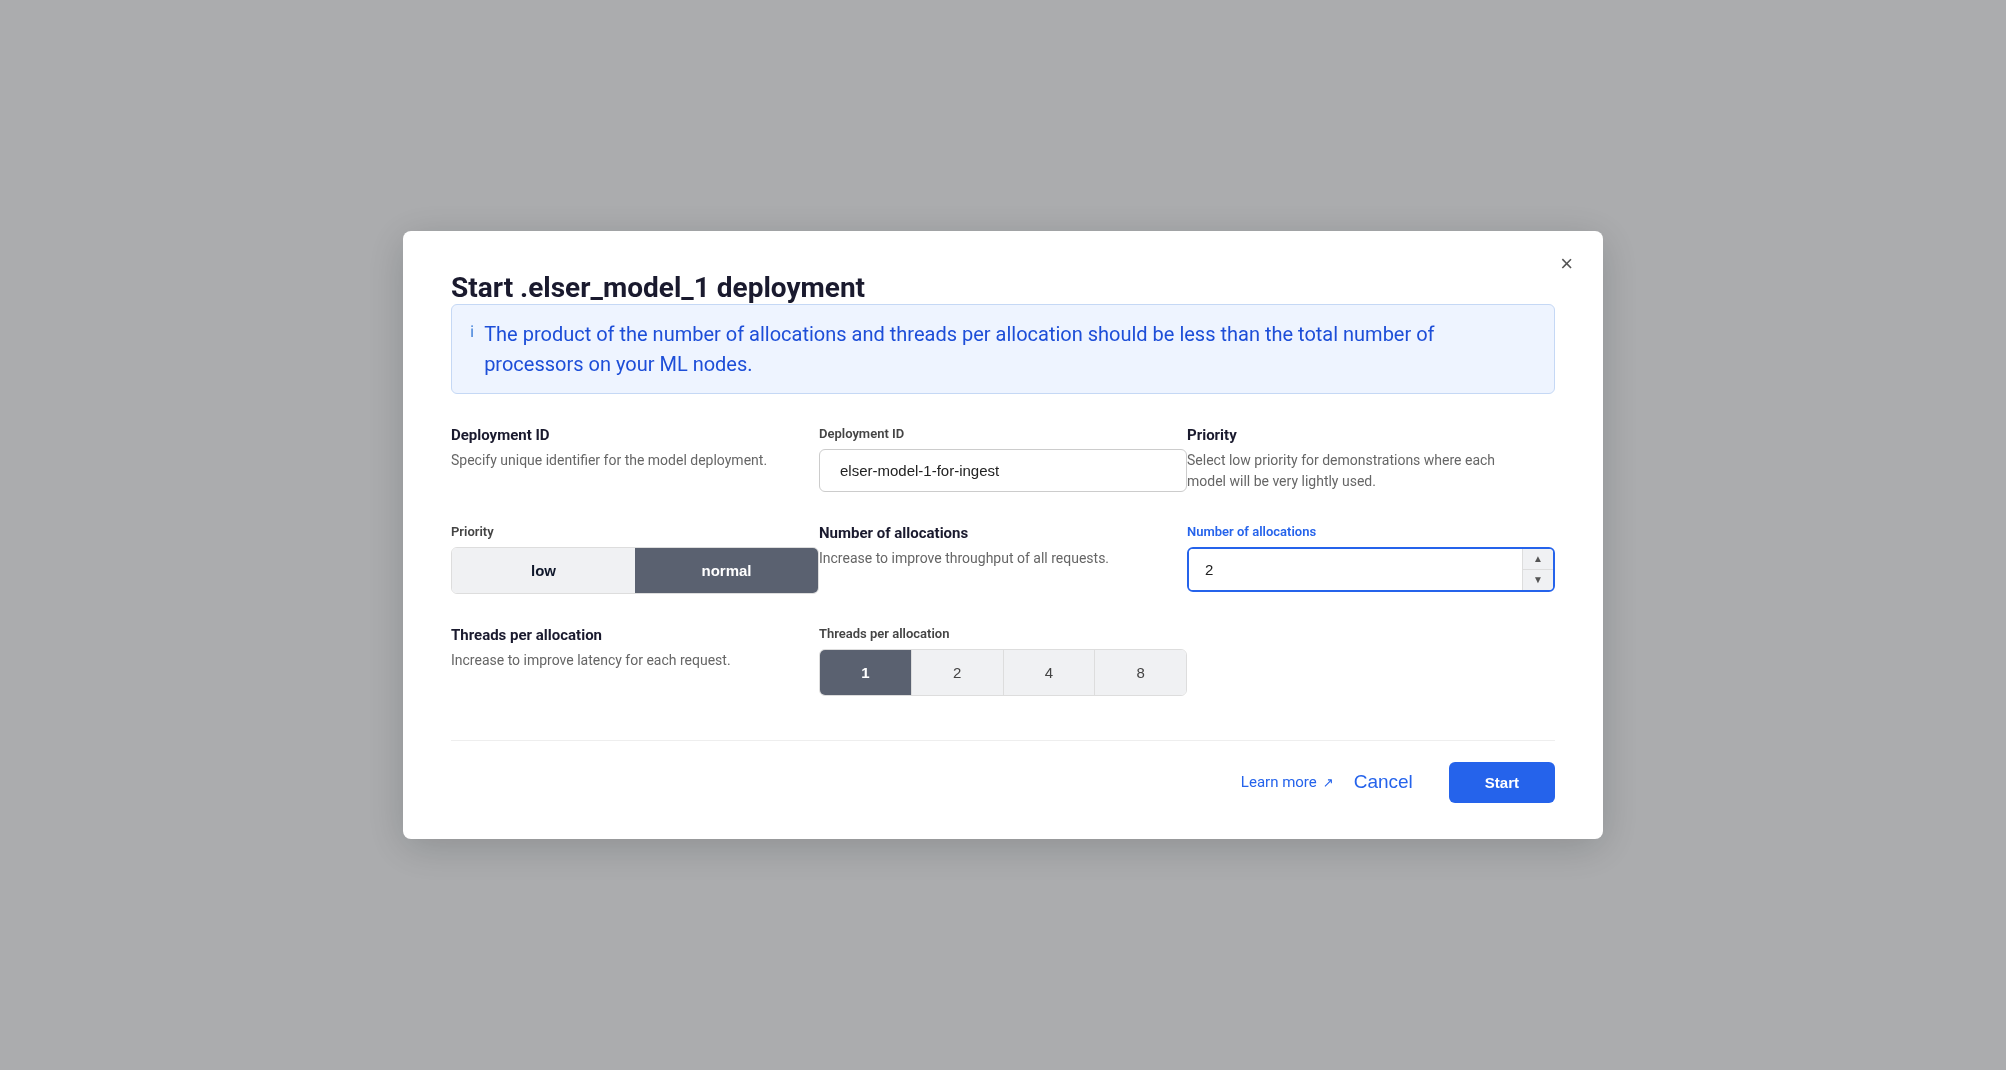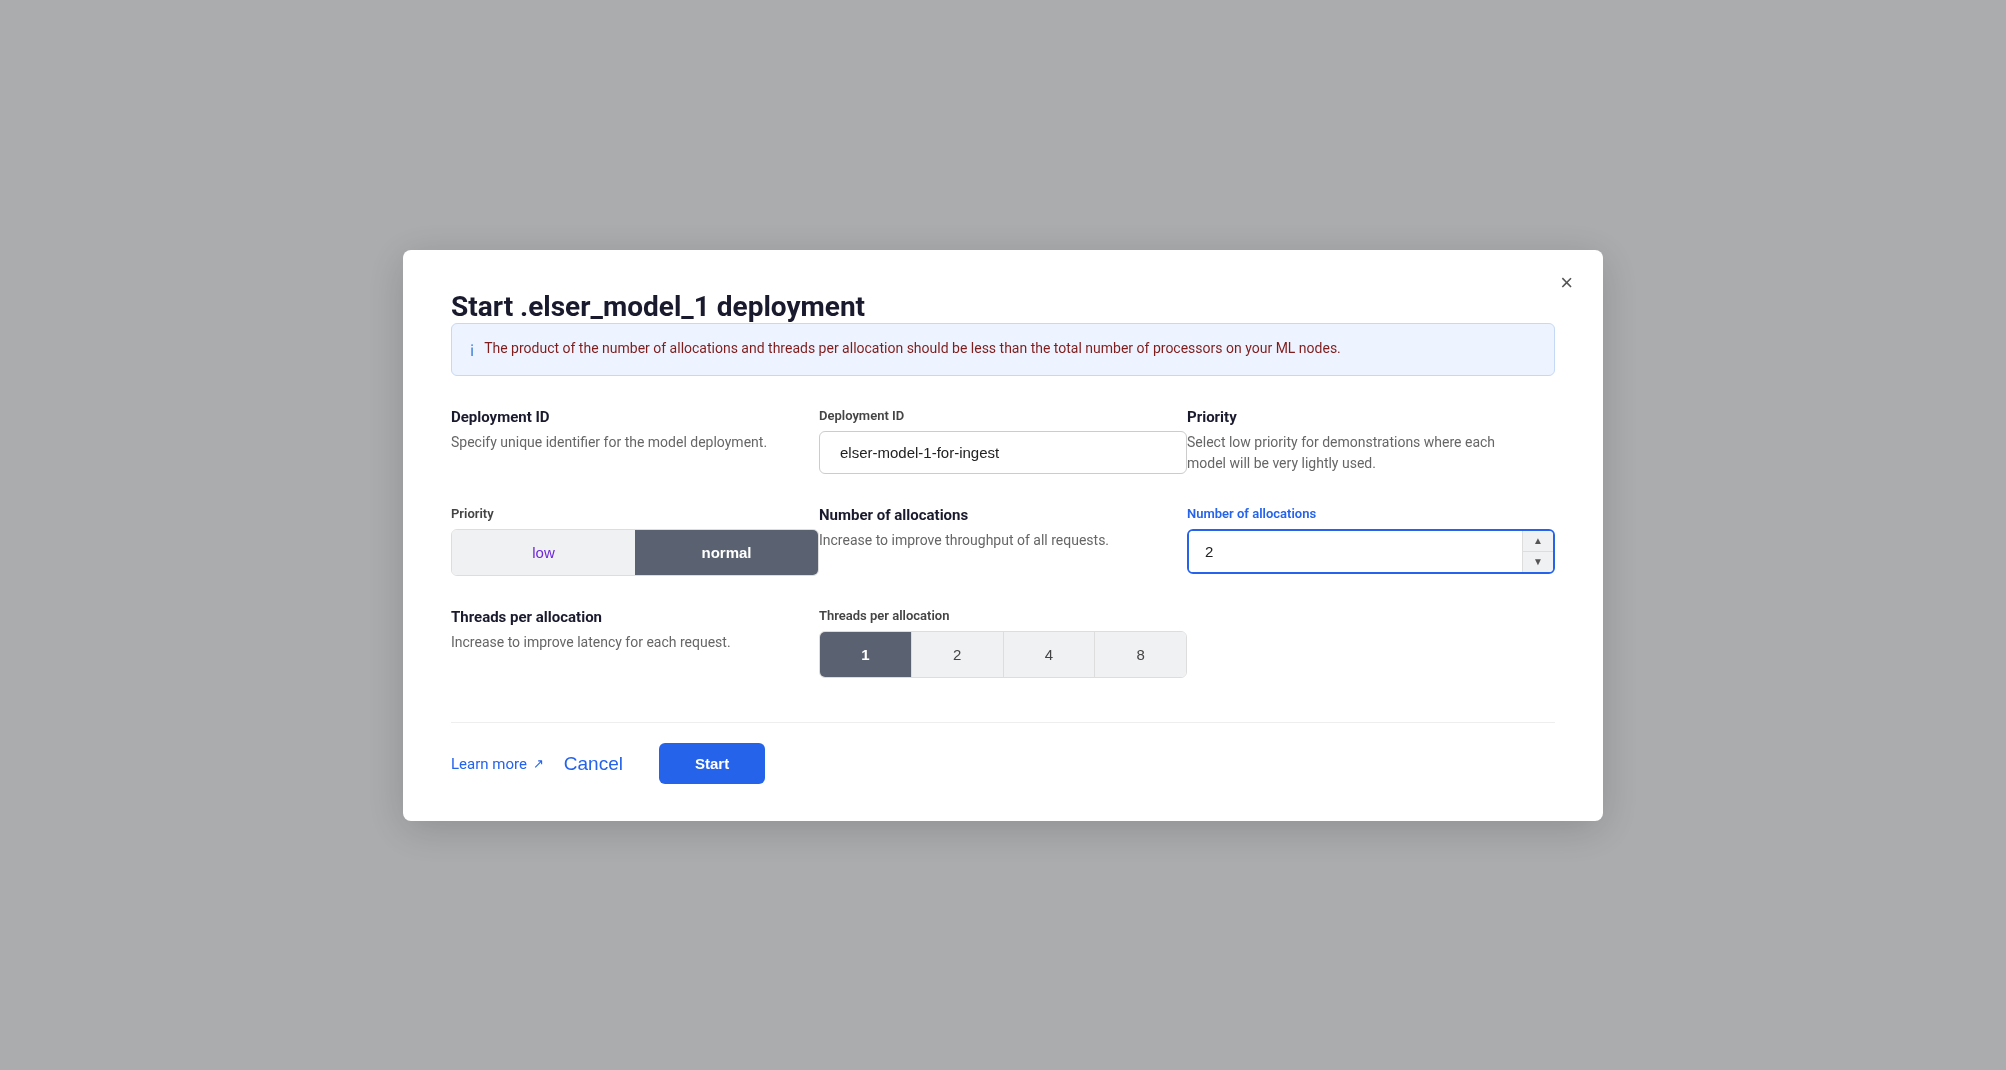--- a/index.html
+++ b/index.html
@@ -67,22 +67,22 @@
     }
 
     .info-icon {
       color: #3b7dd8;
       font-size: 16px;
       margin-top: 1px;
       flex-shrink: 0;
     }
 
     .info-text {
-      color: #7f1d1d;
-      font-size: 14px;
+      color: #1d4ed8;
+      font-size: 20px;
       line-height: 1.5;
     }
 
     .form-grid {
       display: grid;
       grid-template-columns: 1fr 1fr 1fr;
       gap: 0;
     }
 
     .field-desc {
@@ -142,25 +142,25 @@
       border: 1px solid #ddd;
       border-radius: 6px;
       overflow: hidden;
     }
 
     .toggle-option {
       flex: 1;
       padding: 14px 20px;
       text-align: center;
       font-size: 15px;
-      font-weight: 400;
+      font-weight: 700;
       cursor: pointer;
       border: none;
       background: #f0f1f3;
-      color: #6d28d9;
+      color: #0f172a;
       transition: background 0.15s, color 0.15s;
     }
 
     .toggle-option.active {
       background: #5a6170;
       color: #fff;
       font-weight: 600;
     }
 
     .number-input-wrapper {
@@ -231,21 +231,21 @@
 
     .segment-option.active {
       background: #5a6170;
       color: #fff;
       font-weight: 600;
     }
 
     .modal-footer {
       display: flex;
       align-items: center;
-      justify-content: flex-start;
+      justify-content: flex-end;
       margin-top: 12px;
       padding-top: 20px;
       border-top: 1px solid #eee;
     }
 
     .learn-more-link {
       color: #2563eb;
       font-size: 15px;
       text-decoration: none;
       display: flex;

